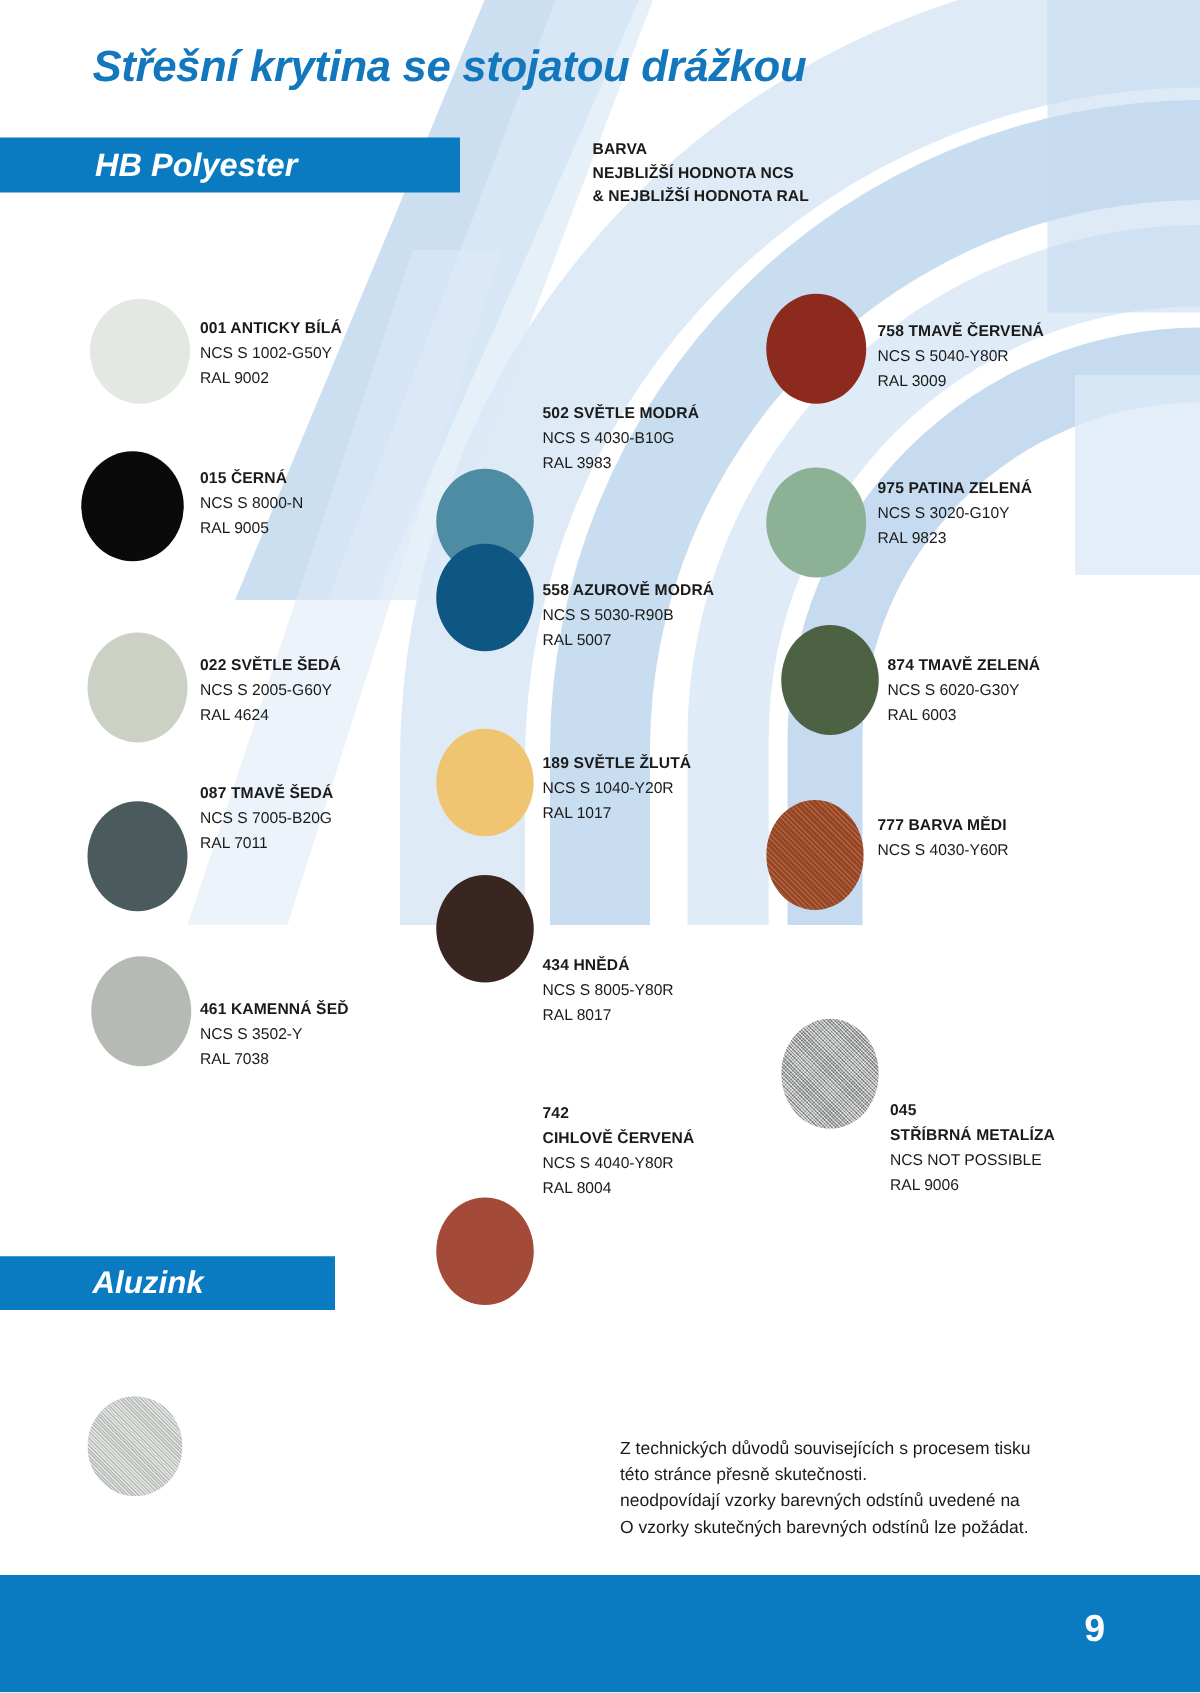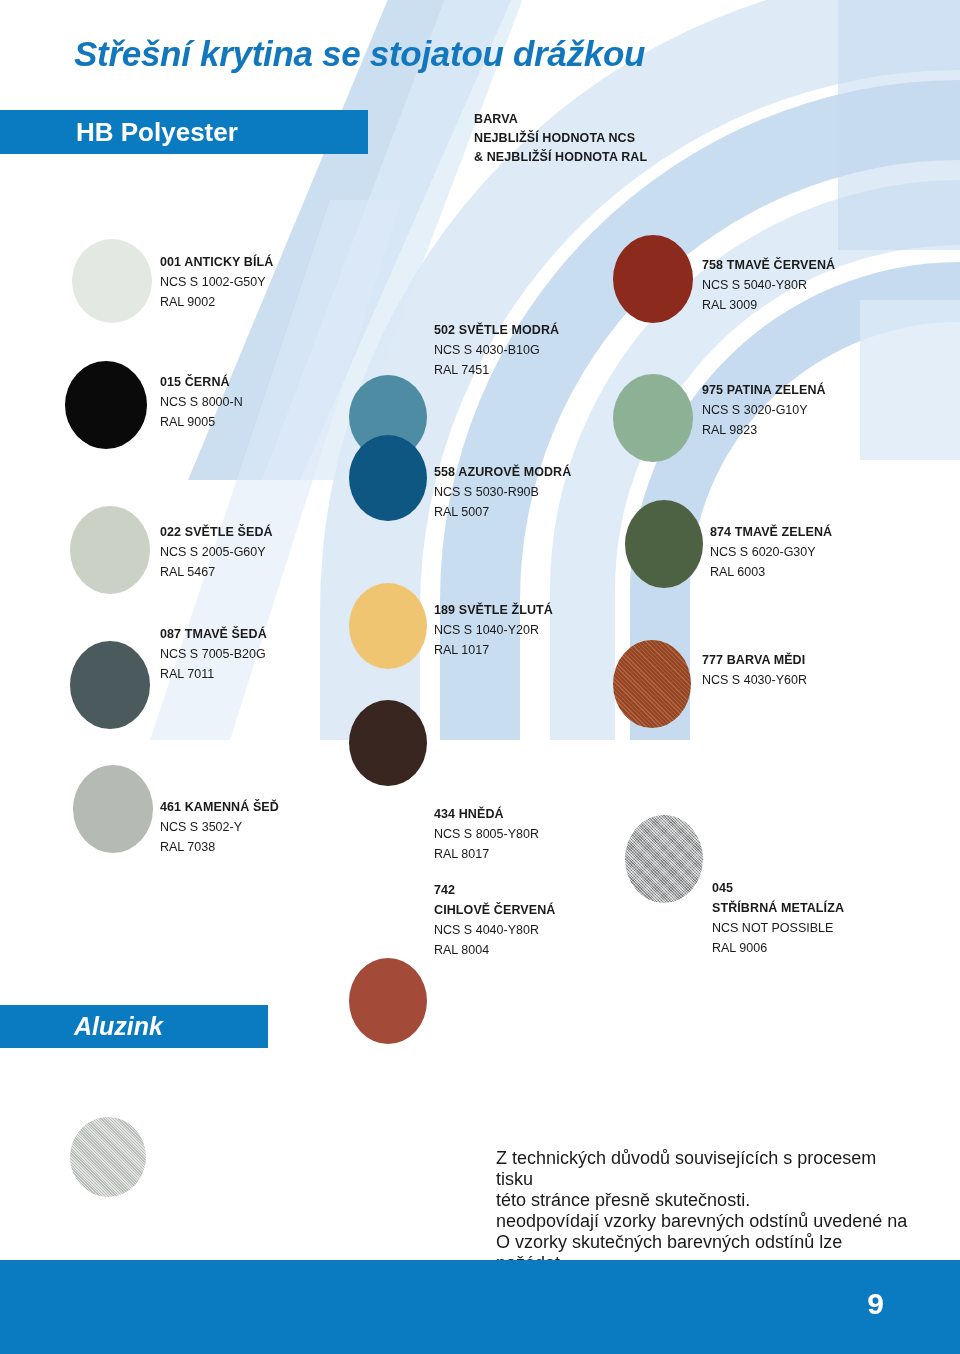--- a/index.html
+++ b/index.html
@@ -45,20 +45,21 @@
     width: 368px;
     height: 44px;
     background: #0b7bc1;
   }
   #product-badge-label {
     position: absolute;
     left: 76px;
     top: 117px;
     font-size: 26px;
     font-weight: bold;
+    font-style: italic;
     color: #ffffff;
     white-space: nowrap;
   }
   #legend {
     position: absolute;
     left: 474px;
     top: 110px;
     font-size: 12.5px;
     font-weight: bold;
     color: #1a1a1a;
@@ -103,21 +104,21 @@
     color: #ffffff;
     white-space: nowrap;
   }
 
   
   #disclaimer {
     position: absolute;
     left: 496px;
     top: 1148px;
     width: 420px;
-    font-size: 18px;
+    font-size: 14px;
     line-height: 21px;
     color: #1a1a1a;
   }
 
   
   #footer-bar {
     position: absolute;
     left: 0px;
     top: 1260px;
     width: 960px;
@@ -197,54 +198,54 @@
       <div class="swatch-dot" style="left: 65px; top: 361px; width: 82px; height: 88px; background: rgb(10, 10, 10);"></div>
       <div class="swatch-text" style="left: 160px; top: 372px;">
         <div class="swatch-name">015 ČERNÁ</div>
         <div class="swatch-ncs">NCS S 8000-N</div>
         <div class="swatch-ral">RAL 9005</div>
       </div>
       <div class="swatch-dot" style="left: 70px; top: 506px; width: 80px; height: 88px; background: rgb(204, 209, 198);"></div>
       <div class="swatch-text" style="left: 160px; top: 522px;">
         <div class="swatch-name">022 SVĚTLE ŠEDÁ</div>
         <div class="swatch-ncs">NCS S 2005-G60Y</div>
-        <div class="swatch-ral">RAL 5467</div>
+        <div class="swatch-ral">RAL 4624</div>
       </div>
       <div class="swatch-dot" style="left: 70px; top: 641px; width: 80px; height: 88px; background: rgb(75, 90, 93);"></div>
       <div class="swatch-text" style="left: 160px; top: 624px;">
         <div class="swatch-name">087 TMAVĚ ŠEDÁ</div>
         <div class="swatch-ncs">NCS S 7005-B20G</div>
         <div class="swatch-ral">RAL 7011</div>
       </div>
       <div class="swatch-dot" style="left: 73px; top: 765px; width: 80px; height: 88px; background: rgb(182, 186, 180);"></div>
       <div class="swatch-text" style="left: 160px; top: 797px;">
         <div class="swatch-name">461 KAMENNÁ ŠEĎ</div>
         <div class="swatch-ncs">NCS S 3502-Y</div>
         <div class="swatch-ral">RAL 7038</div>
       </div>
       <div class="swatch-dot" style="left: 349px; top: 375px; width: 78px; height: 84px; background: rgb(78, 140, 163);"></div>
       <div class="swatch-text" style="left: 434px; top: 320px;">
         <div class="swatch-name">502 SVĚTLE MODRÁ</div>
         <div class="swatch-ncs">NCS S 4030-B10G</div>
-        <div class="swatch-ral">RAL 7451</div>
+        <div class="swatch-ral">RAL 3983</div>
       </div>
       <div class="swatch-dot" style="left: 349px; top: 435px; width: 78px; height: 86px; background: rgb(13, 87, 130);"></div>
       <div class="swatch-text" style="left: 434px; top: 462px;">
         <div class="swatch-name">558 AZUROVĚ MODRÁ</div>
         <div class="swatch-ncs">NCS S 5030-R90B</div>
         <div class="swatch-ral">RAL 5007</div>
       </div>
       <div class="swatch-dot" style="left: 349px; top: 583px; width: 78px; height: 86px; background: rgb(240, 197, 113);"></div>
       <div class="swatch-text" style="left: 434px; top: 588px; margin-top: 12px;">
         <div class="swatch-name">189 SVĚTLE ŽLUTÁ</div>
         <div class="swatch-ncs">NCS S 1040-Y20R</div>
         <div class="swatch-ral">RAL 1017</div>
       </div>
       <div class="swatch-dot" style="left: 349px; top: 700px; width: 78px; height: 86px; background: rgb(58, 38, 32);"></div>
-      <div class="swatch-text" style="left: 434px; top: 804px;">
+      <div class="swatch-text" style="left: 434px; top: 762px;">
         <div class="swatch-name">434 HNĚDÁ</div>
         <div class="swatch-ncs">NCS S 8005-Y80R</div>
         <div class="swatch-ral">RAL 8017</div>
       </div>
       <div class="swatch-dot" style="left: 349px; top: 958px; width: 78px; height: 86px; background: rgb(163, 75, 56);"></div>
       <div class="swatch-text" style="left: 434px; top: 880px;">
         <div class="swatch-name">742</div>
         <div class="swatch-name">CIHLOVĚ ČERVENÁ</div>
         <div class="swatch-ncs">NCS S 4040-Y80R</div>
         <div class="swatch-ral">RAL 8004</div>

